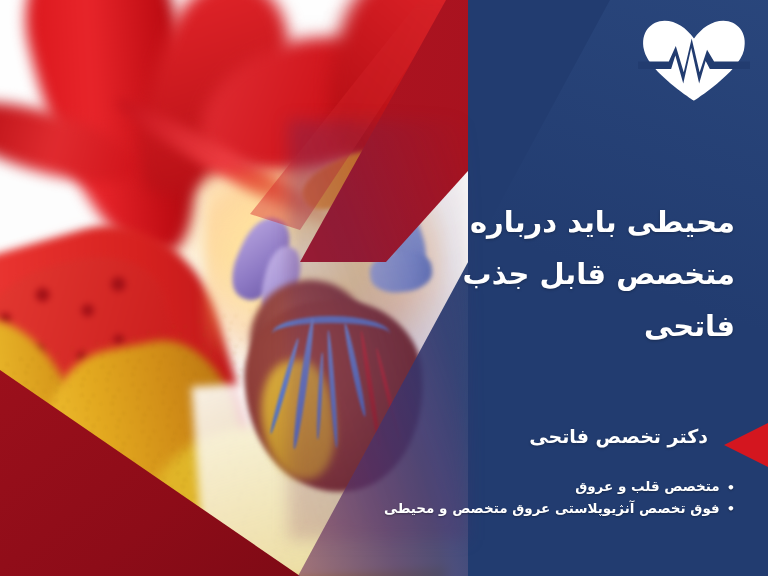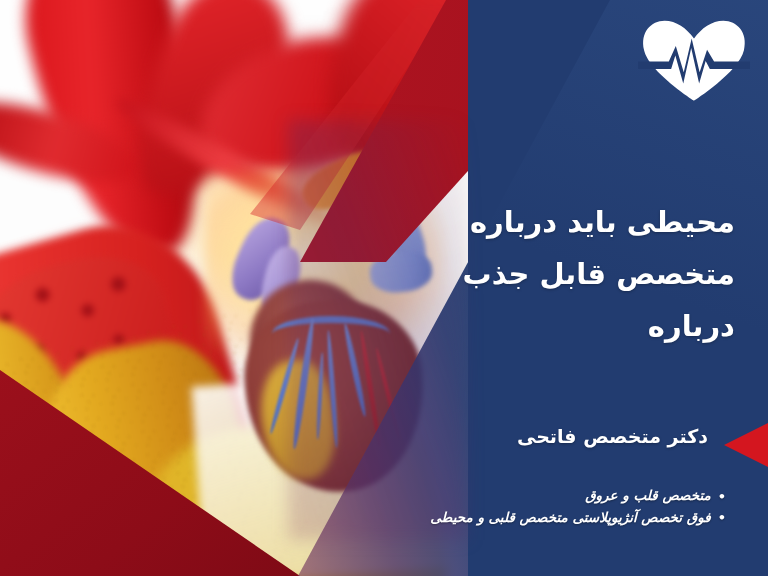--- a/index.html
+++ b/index.html
@@ -336,21 +336,21 @@
   }
 
   
   .credentials{
     position:absolute;right:33px;top:476px;
     width:420px;
     z-index:8;
     direction:rtl;
     text-align:right;
     list-style:none;
-    margin:9px;padding:0;font-style:italic;
+    margin:0;padding:0;
   }
   .credentials li{
     color:#ffffff;
     font-size:13.5px;
     font-weight:700;
     line-height:21px;
     white-space:nowrap;
     text-shadow:0 1px 2px rgba(0,0,0,.35);
   }
   .credentials li .dot{
@@ -420,28 +420,28 @@
   <div class="logo">
     <svg viewBox="0 0 120 92" xmlns="http://www.w3.org/2000/svg" aria-hidden="true">
       <path fill="#ffffff" d="M60 88.5 C60 88.5 12 58 6.5 34.5 C2 15.5 14 3 28.5 3 C41 3 52 11 60 22 C68 11 79 3 91.5 3 C106 3 118 15.5 113.5 34.5 C108 58 60 88.5 60 88.5 Z"></path>
       <path fill="#223c70" d="M0 46.5 L33 46.5 L40.5 30 L49 58 L57.5 22 L66 58 L74 34 L81.5 46.5 L120 46.5 L120 54.5 L77 54.5 L72.5 46 L65.5 70 L57 32 L48.5 70 L40 40 L35.5 54.5 L0 54.5 Z"></path>
     </svg>
   </div>
 
   <div class="headline">
     <span class="hl-line">محیطی باید درباره</span>
     <span class="hl-line">متخصص قابل جذب</span>
-    <span class="hl-line">درباره</span>
+    <span class="hl-line">فاتحی</span>
   </div>
 
   <div class="name-arrow"></div>
-  <div class="doctor-name">دکتر متخصص فاتحی</div>
+  <div class="doctor-name">دکتر تخصص فاتحی</div>
 
   <ul class="credentials">
     <li>
       <span class="dot">•</span><span>متخصص قلب و عروق</span>
     </li>
     <li>
-      <span class="dot">•</span><span>فوق تخصص آنژیوپلاستی متخصص قلبی و محیطی</span>
+      <span class="dot">•</span><span>فوق تخصص آنژیوپلاستی عروق متخصص و محیطی</span>
     </li>
   </ul>
 
 </div>
 
 </body></html>

